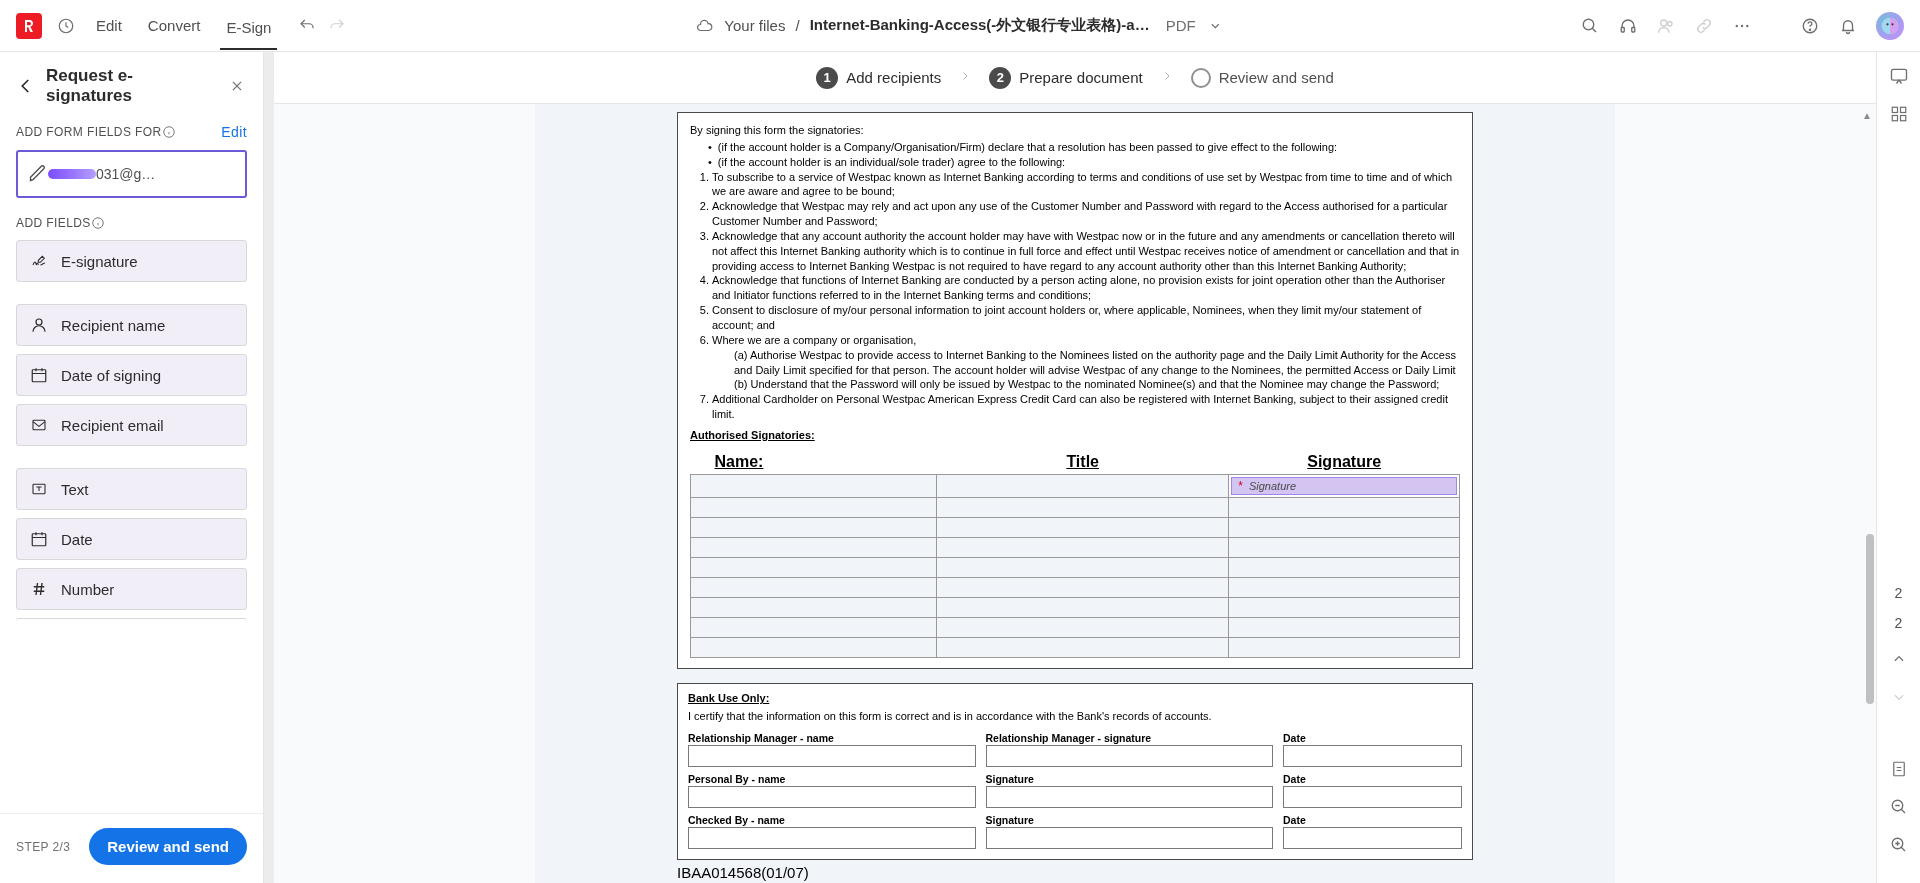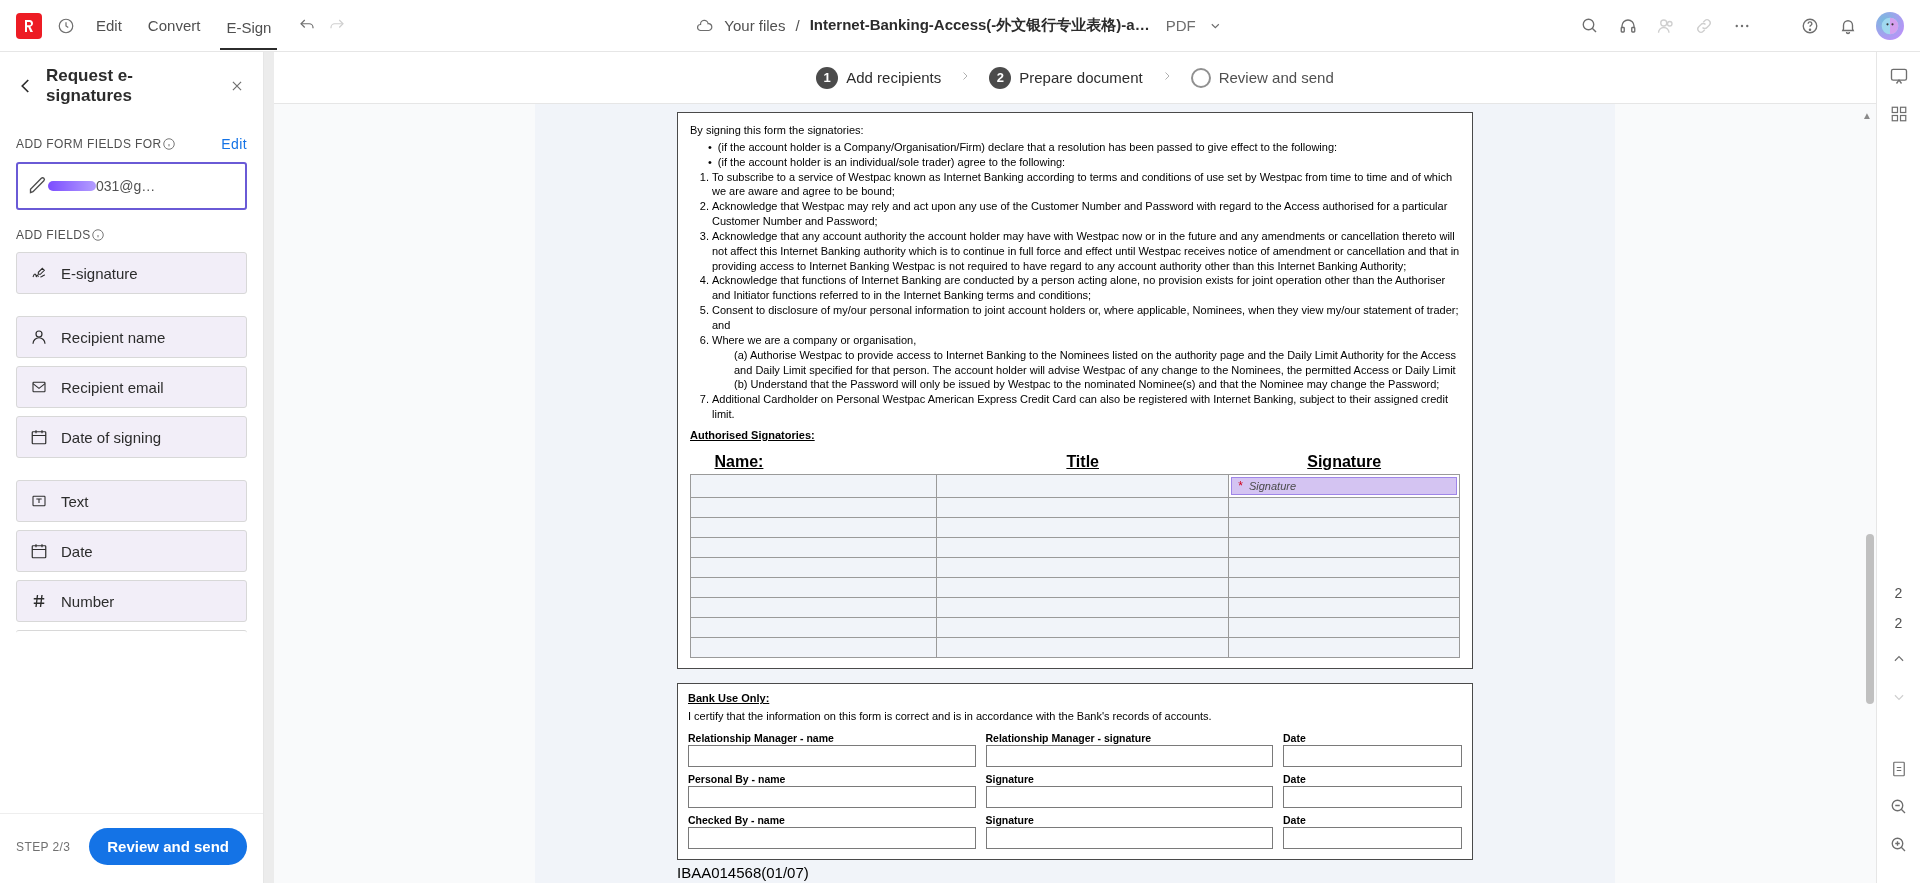--- a/index.html
+++ b/index.html
@@ -18,21 +18,21 @@
   .avatar { width: 28px; height: 28px; border-radius: 50%; background: radial-gradient(circle at 30% 30%, #7bd, #c8f) ; display: flex; align-items: center; justify-content: center; }
 
   
   .main-row { flex: 1; display: flex; min-height: 0; }
 
   
   .sidebar { width: 264px; background: #fff; border-right: 1px solid #e6e6e6; display: flex; flex-direction: column; }
   .panel-header { display: flex; align-items: center; gap: 10px; padding: 14px 16px; }
   .panel-header .title { font-size: 17px; font-weight: 600; color: #2c2c2c; flex: 1; }
   .panel-body { flex: 1; overflow-y: auto; padding: 0 16px 12px; }
-  .section-label { font-size: 12px; letter-spacing: 0.4px; color: #505050; margin: 16px 0 10px; display: flex; align-items: center; }
+  .section-label { font-size: 12px; letter-spacing: 0.4px; color: #505050; margin: 4px 0 10px; display: flex; align-items: center; }
   .section-label .spacer { flex: 1; }
   .section-label .edit-link { color: #1473e6; font-size: 14px; cursor: pointer; }
   .recipient-card { border: 2px solid #6a5ad6; border-radius: 3px; background: #fff; height: 48px; display: flex; align-items: center; padding: 0 10px; margin-bottom: 18px; }
   .recipient-card .pen { color: #4b4b4b; }
   .recipient-card .squiggle { width: 48px; height: 10px; border-radius: 5px; background: linear-gradient(90deg, #7c4dff, #b39dff); filter: blur(0.3px); }
   .recipient-card .email-text { color: #505050; font-size: 14px; }
   .field-btn { width: 100%; height: 42px; border: 1px solid #d8d8d8; border-radius: 3px; background: #f2eef8; display: flex; align-items: center; gap: 12px; padding: 0 12px; margin-bottom: 8px; color: #2c2c2c; font-size: 15px; cursor: pointer; }
   .field-btn .fi { width: 20px; display: inline-flex; justify-content: center; }
   .field-group-gap { height: 14px; }
   .sidebar-footer { display: flex; align-items: center; justify-content: space-between; padding: 14px 16px 18px; border-top: 1px solid #eee; }
@@ -262,35 +262,35 @@
         <span class="fi">
             <svg width="18" height="18" viewBox="0 0 24 24" fill="none" stroke="#2c2c2c" stroke-width="1.6">
               <circle cx="12" cy="8" r="4"></circle>
               <path d="M4 21 a8 8 0 0 1 16 0"></path>
             </svg>
           </span>
         <span>Recipient name</span>
       </button>
       <button class="field-btn">
         <span class="fi">
+            <svg width="18" height="18" viewBox="0 0 24 24" fill="none" stroke="#2c2c2c" stroke-width="1.6">
+              <rect x="3" y="5" width="18" height="16" rx="1"></rect>
+              <path d="M3 10 h18 M8 3 v4 M16 3 v4"></path>
+            </svg>
+          </span>
+        <span>Date of signing</span>
+      </button>
+      <button class="field-btn">
+        <span class="fi">
             <svg width="18" height="16" viewBox="0 0 24 24" fill="none" stroke="#2c2c2c" stroke-width="1.6">
               <rect x="3" y="5" width="18" height="14" rx="1"></rect>
               <path d="M3 7 l9 7 l9 -7"></path>
             </svg>
           </span>
         <span>Recipient email</span>
-      </button>
-      <button class="field-btn">
-        <span class="fi">
-            <svg width="18" height="18" viewBox="0 0 24 24" fill="none" stroke="#2c2c2c" stroke-width="1.6">
-              <rect x="3" y="5" width="18" height="16" rx="1"></rect>
-              <path d="M3 10 h18 M8 3 v4 M16 3 v4"></path>
-            </svg>
-          </span>
-        <span>Date of signing</span>
       </button>
 
       <div class="field-group-gap"></div>
 
       <button class="field-btn">
         <span class="fi">
             <svg width="18" height="16" viewBox="0 0 24 24" fill="none" stroke="#2c2c2c" stroke-width="1.6">
               <rect x="3" y="5" width="18" height="14" rx="1"></rect>
               <path d="M8 9 h8 M12 9 v6"></path>
             </svg>
@@ -355,21 +355,21 @@
             <div class="lead">By signing this form the signatories:</div>
             <ul>
               <li>(if the account holder is a Company/Organisation/Firm) declare that a resolution has been passed to give effect to the following:</li>
               <li>(if the account holder is an individual/sole trader) agree to the following:</li>
             </ul>
             <ol>
               <li>To subscribe to a service of Westpac known as Internet Banking according to terms and conditions of use set by Westpac from time to time and of which we are aware and agree to be bound;</li>
               <li>Acknowledge that Westpac may rely and act upon any use of the Customer Number and Password with regard to the Access authorised for a particular Customer Number and Password;</li>
               <li>Acknowledge that any account authority the account holder may have with Westpac now or in the future and any amendments or cancellation thereto will not affect this Internet Banking authority  which is to  continue in full force and effect until Westpac receives notice of amendment or cancellation and that in providing access to Internet Banking Westpac is not required to have regard to any account authority other than this Internet Banking Authority;</li>
               <li>Acknowledge that functions of Internet Banking are conducted by a person acting alone, no provision exists for joint operation other than the Authoriser and Initiator functions referred to in the Internet Banking terms and conditions;</li>
-              <li>Consent to disclosure of my/our personal information to joint account holders or, where applicable, Nominees, when they view my/our statement of trader; and</li>
+              <li>Consent to disclosure of my/our personal information to joint account holders or, where applicable, Nominees, when they limit my/our statement of account; and</li>
               <li>
                 <span>Where we are a company or organisation,</span>
                 <div style="padding-left:22px;">(a) Authorise Westpac to provide access to Internet Banking to the Nominees listed on the authority page and the Daily Limit Authority for the Access and Daily Limit specified for that person. The account holder will advise Westpac of any change to the Nominees, the permitted Access or Daily Limit</div>
                 <div style="padding-left:22px;">(b) Understand that the Password will only be issued by Westpac to the nominated Nominee(s) and that the Nominee may change the Password;</div>
               </li>
               <li>Additional Cardholder on Personal Westpac American Express Credit Card can also be registered with Internet Banking, subject to their assigned credit limit.</li>
             </ol>
             <div class="asig">Authorised Signatories:</div>
             <table class="sig-table">
               <tbody>

